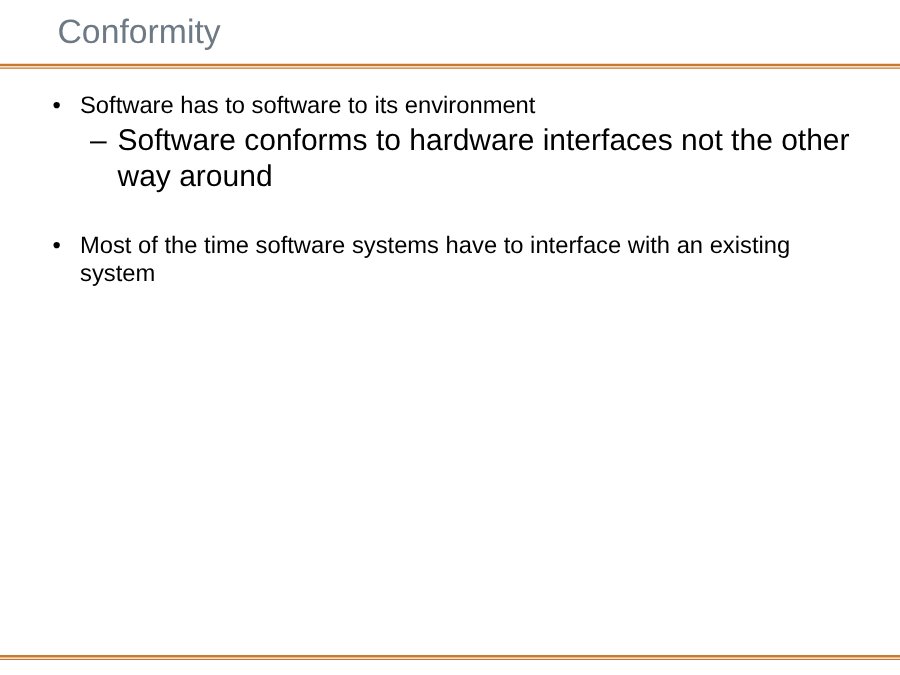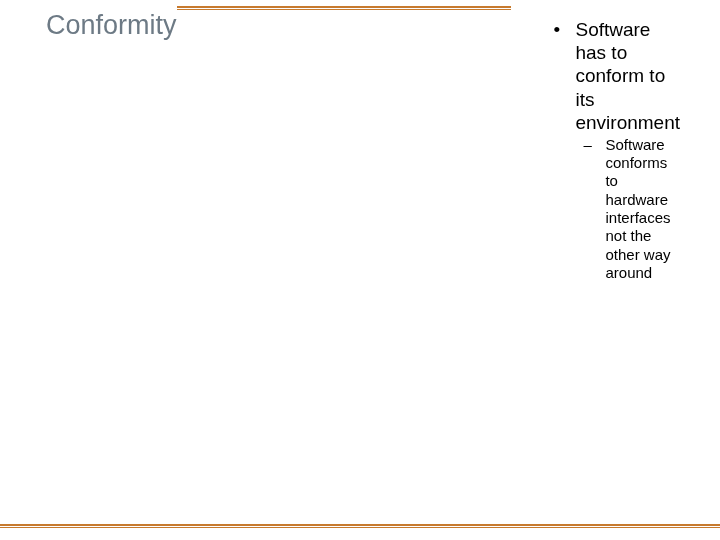--- a/index.html
+++ b/index.html
@@ -3,21 +3,21 @@
 <meta charset="utf-8">
 <style>
   * { margin: 0; padding: 0; box-sizing: border-box; }
   html, body { width: 720px; height: 540px; font-family: Arial, Helvetica, sans-serif; background: #fff; }
   .slide {
     width: 720px;
     height: 540px;
     background: #ffffff;
     position: relative;
     display: flex;
-    flex-direction: row;
+    flex-direction: column;
   }
   .title-area {
     padding: 10px 0 4px 46px;
   }
   .title {
     font-size: 27px;
     color: #6d7a85;
     font-weight: 400;
   }
   .divider-top {
@@ -49,21 +49,21 @@
     top: 0;
     font-size: 19px;
   }
   ul.level2 {
     list-style: none;
     margin-top: 2px;
   }
   ul.level2 > li {
     position: relative;
     padding-left: 30px;
-    font-size: 15px;
+    font-size: 24px;
     line-height: 1.22;
   }
   ul.level2 > li::before {
     content: "–";
     position: absolute;
     left: 8px;
     top: 0;
   }
   .divider-bottom {
     position: absolute;
@@ -80,24 +80,27 @@
 
 <div class="slide">
   <div class="title-area">
     <div class="title">Conformity</div>
   </div>
   <div class="divider-top"></div>
 
   <div class="content">
     <ul class="level1">
       <li>
-        <span>Software has to conform to its environment</span>
+        <span>Software has to software to its environment</span>
         <ul class="level2">
           <li>
             <span>Software conforms to hardware interfaces not the other way around</span>
           </li>
         </ul>
+      </li>
+      <li>
+        <span>Most of the time software systems have to interface with an existing system</span>
       </li>
     </ul>
   </div>
 
   <div class="divider-bottom"></div>
 </div>
 
 </body></html>

